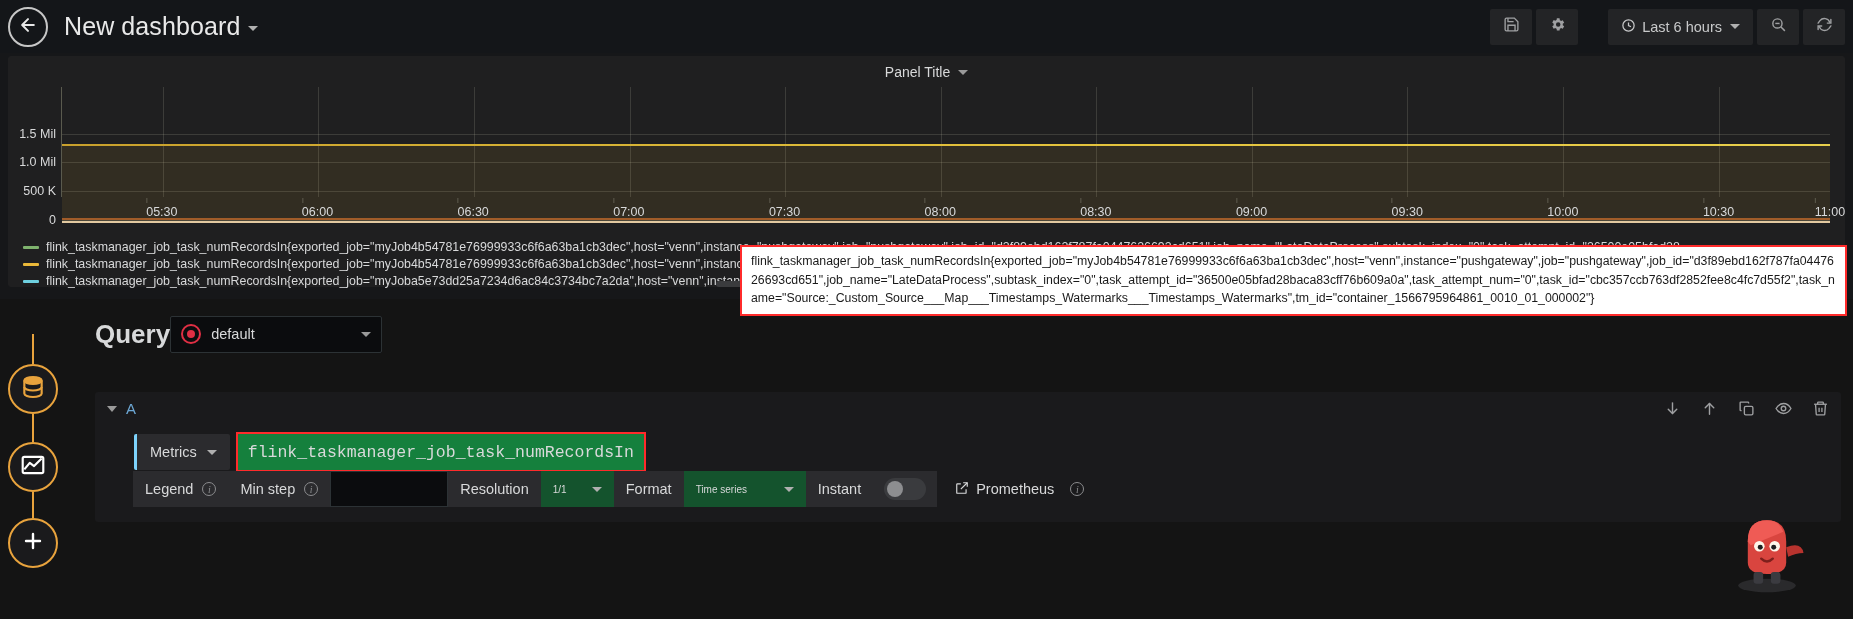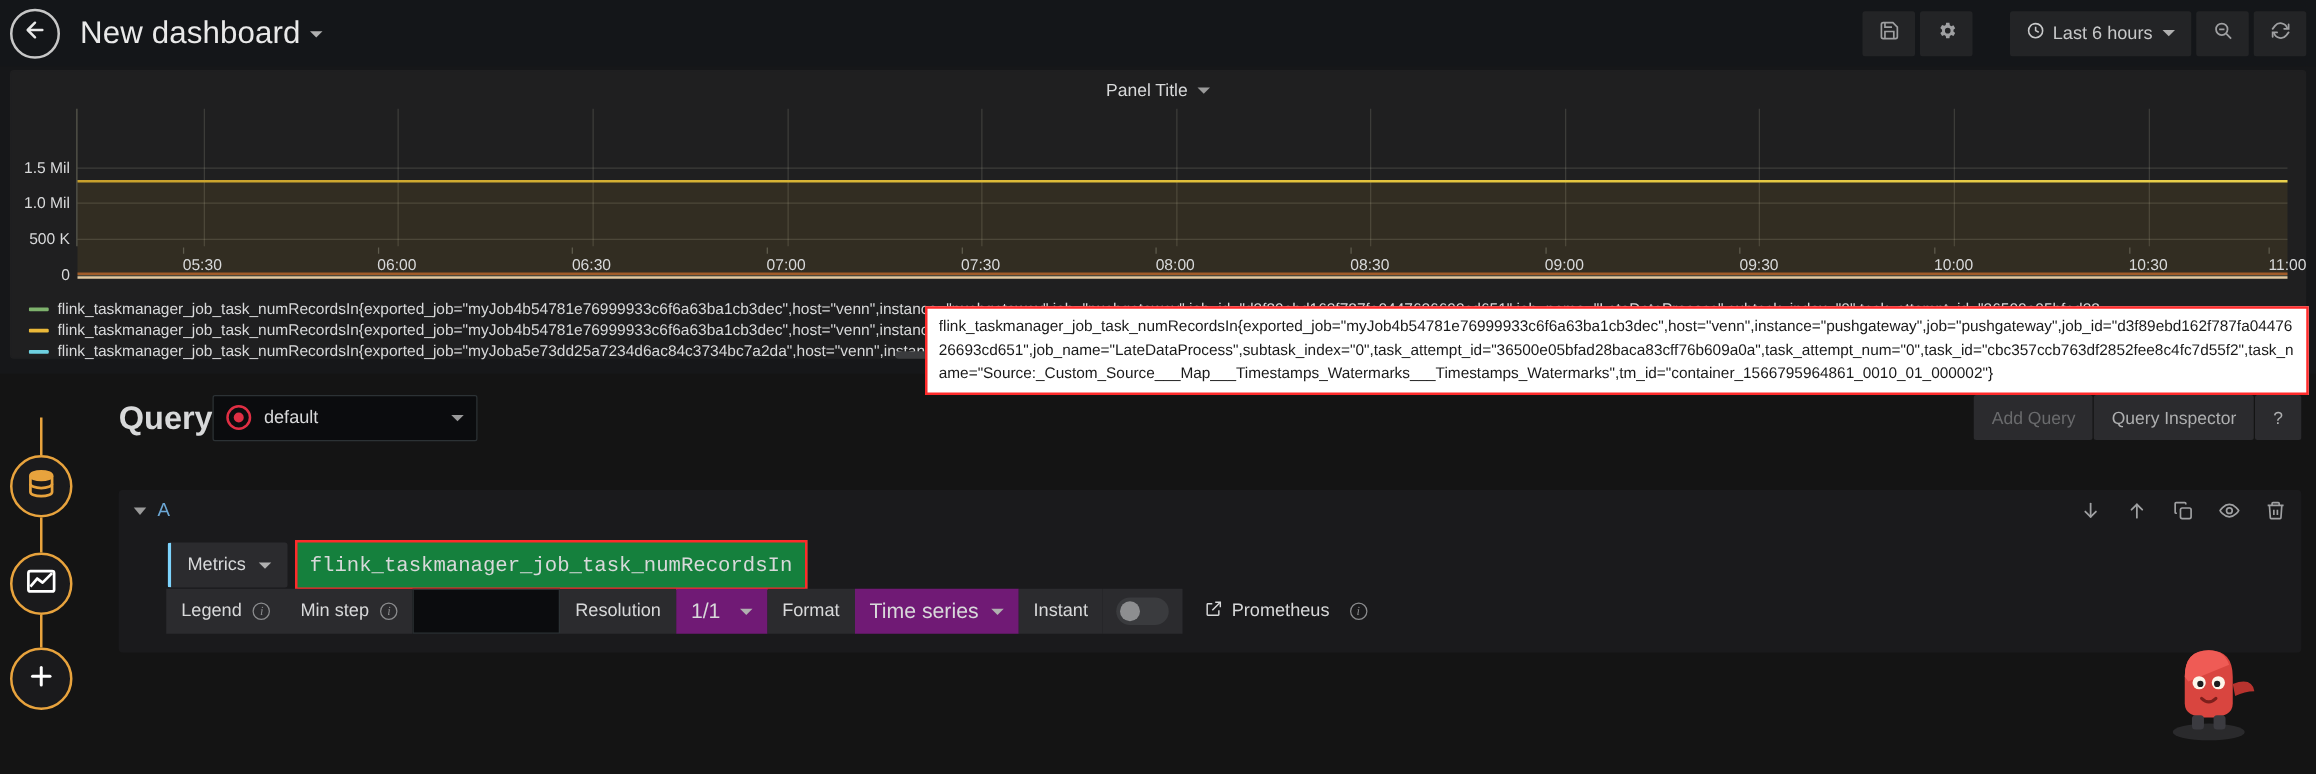--- a/index.html
+++ b/index.html
@@ -220,22 +220,22 @@
     font-size: 14.5px; color: #6e7070;
   }
   .info-i {
     width: 14px; height: 14px; border-radius: 50%;
     border: 1px solid #8b8c8e; color: #8b8c8e; font-size: 10px;
     display: inline-flex; align-items: center; justify-content: center;
     margin-left: 9px; font-style: italic; font-family: "Liberation Serif", serif;
     cursor: pointer;
   }
   .opt-select {
-    height: 36px; background: #701a75; display: flex; align-items: center;
-    gap: 10px; padding: 0 12px; font-size: 17px; color: #d8d9da;
+    height: 36px; background: #14532d; display: flex; align-items: center;
+    gap: 10px; padding: 0 12px; font-size: 10px; color: #d8d9da;
     cursor: pointer;
   }
   .toggle {
     width: 42px; height: 22px; border-radius: 11px; background: #3a3b3e;
     position: relative; cursor: pointer; margin: 0 9px;
   }
   .toggle::after {
     content: ''; position: absolute; left: 3px; top: 3px;
     width: 16px; height: 16px; border-radius: 50%; background: #8d8e90;
   }
@@ -450,25 +450,20 @@
     <div id="query-label">Query</div>
 
     <div id="datasource-picker">
       <div id="ds-icon">
           <div></div>
         </div>
       <div id="ds-name">default</div>
       <div id="ds-caret"></div>
     </div>
 
-    <div id="query-actions">
-      <div class="qbtn disabled">Add Query</div>
-      <div class="qbtn">Query Inspector</div>
-      <div class="qbtn help">?</div>
-    </div>
   </div>
 
   <div id="query-row-a">
     <div id="row-a-top">
       <span id="row-a-caret"></span>
       <span id="row-a-name">A</span>
 
       <div id="row-a-icons">
         <span>
           <svg viewBox="0 0 24 24" fill="none" stroke="currentColor" stroke-width="2" stroke-linecap="round" stroke-linejoin="round">

